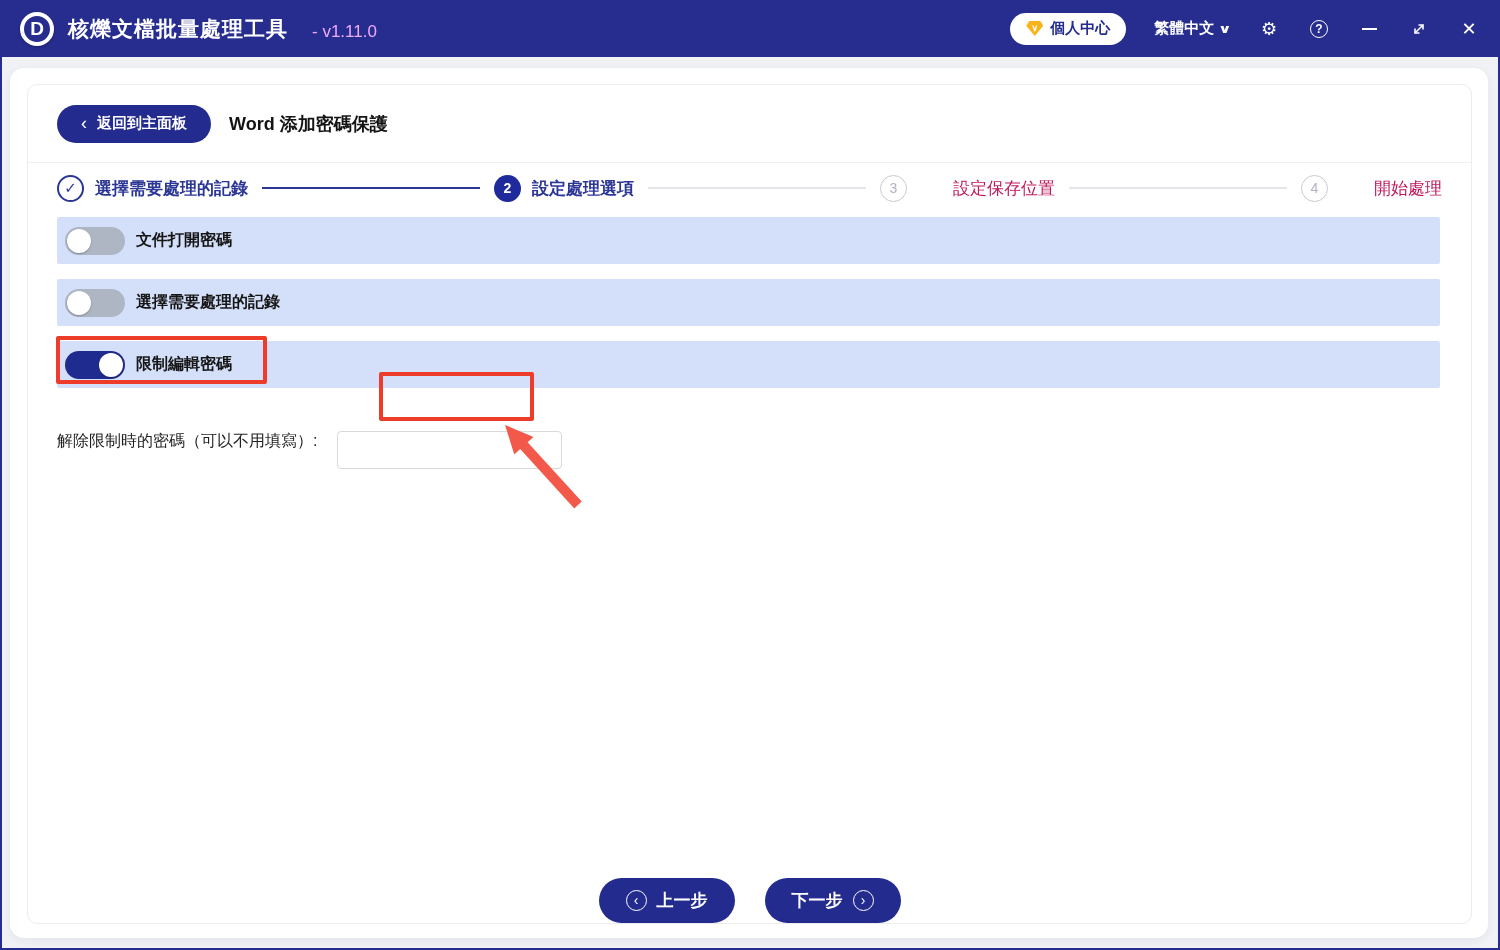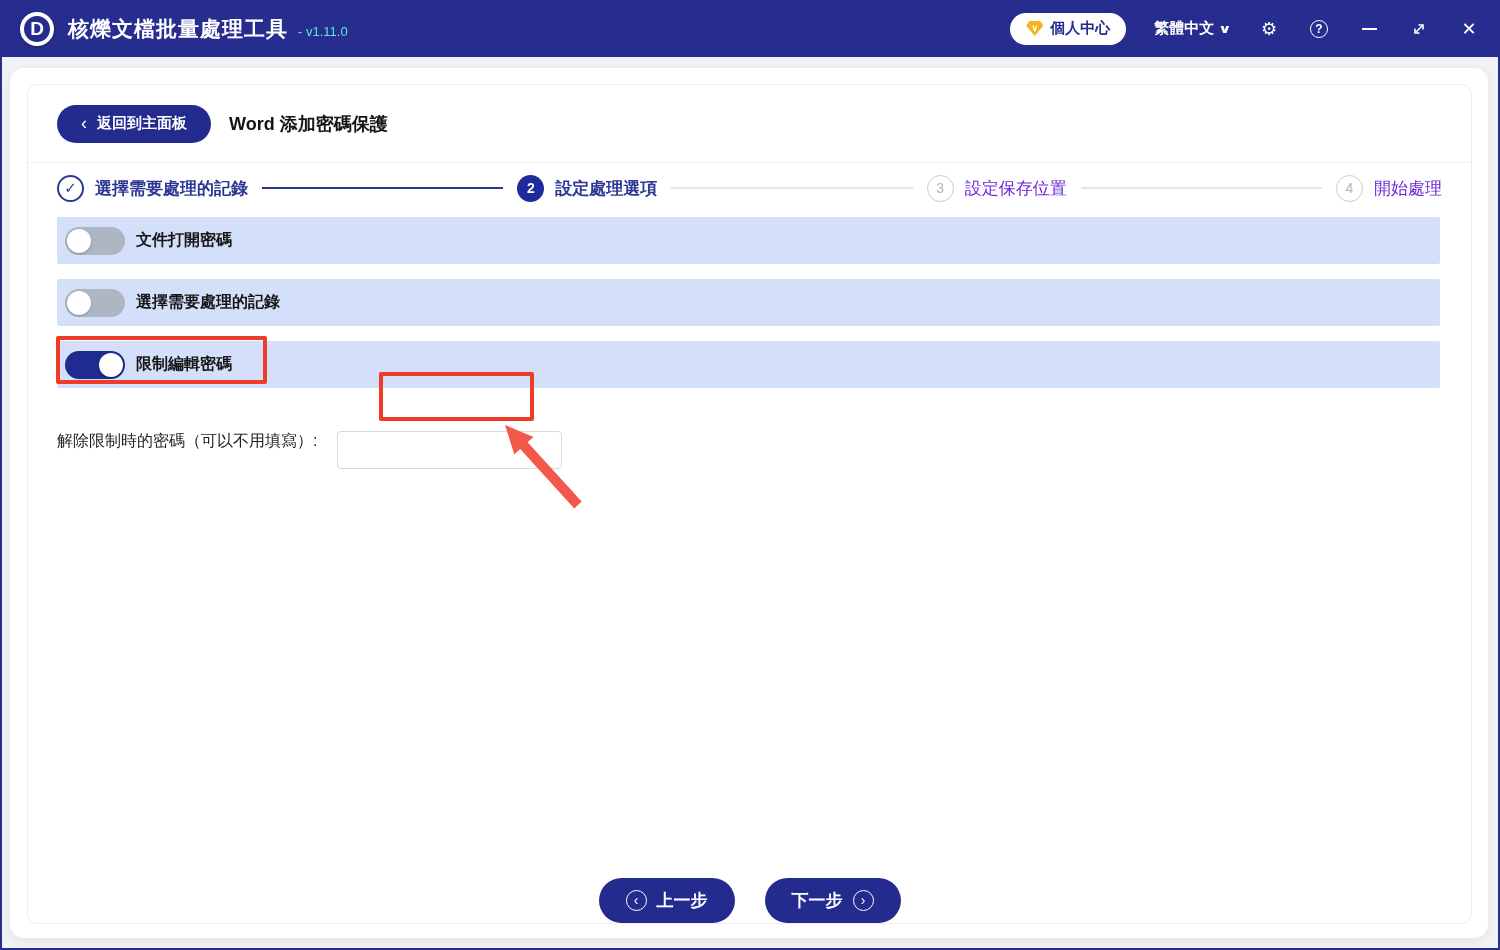--- a/index.html
+++ b/index.html
@@ -6,21 +6,21 @@
   body { font-family:"Liberation Sans","DejaVu Sans",sans-serif; }
   .page { position:relative; width:1500px; height:950px; background:#262d8f; overflow:hidden; }
 
   
   .titlebar { position:absolute; top:0; left:0; right:0; height:57px; background:#262d8f;
               display:flex; align-items:center; padding:0 20px; color:#fff; }
   .logo { width:34px; height:34px; border-radius:50%; border:4px solid #fff; background:#262d8f;
           display:flex; align-items:center; justify-content:center; font-weight:800; font-size:19px;
           color:#fff; box-shadow:0 1px 3px rgba(0,0,0,.3); }
   .app-title { font-size:21px; font-weight:700; margin-left:14px; letter-spacing:1px; }
-  .app-version { font-size:13px; margin-left:10px; color:#5eead4; margin-top:6px; }
+  .app-version { font-size:17px; margin-left:24px; color:#f0abfc; margin-top:6px; }
   .tb-right { margin-left:auto; display:flex; align-items:center; gap:28px; }
   .pc-btn { background:#fff; color:#232c8e; height:32px; border-radius:16px; display:flex;
             align-items:center; gap:7px; padding:0 16px; font-size:15px; font-weight:700; cursor:pointer; border:none; }
   .gem { width:17px; height:15px; background:#f7b319; clip-path:polygon(50% 100%,0 32%,18% 0,82% 0,100% 32%);
          position:relative; display:flex; align-items:center; justify-content:center; }
   .gem span { color:#fff; font-size:9px; font-weight:700; line-height:1; }
   .lang { display:flex; align-items:center; gap:6px; font-size:15px; font-weight:600; cursor:pointer; }
   .chev-down { font-size:12px; transform:scaleX(1.4); display:inline-block; }
   .tb-icon { font-size:18px; line-height:1; cursor:pointer; display:flex; align-items:center; justify-content:center; width:22px; height:22px; }
   .help-circle { width:18px; height:18px; border:1.5px solid #fff; border-radius:50%; font-size:12px;
@@ -44,21 +44,21 @@
   
   .steps { position:absolute; top:88px; left:29px; right:29px; height:30px; display:flex; align-items:center; }
   .step { display:flex; align-items:center; gap:11px; flex:0 0 auto; }
   .step-circle { width:27px; height:27px; border-radius:50%; display:flex; align-items:center;
                  justify-content:center; font-size:14px; flex:0 0 auto; }
   .step.done .step-circle { border:2px solid #2c3695; color:#2c3695; font-size:15px; }
   .step.active .step-circle { background:#1f2b9b; color:#fff; font-weight:600; }
   .step.pending .step-circle { border:1.5px solid #c9c9d1; color:#b2b2bc; }
   .step-label { font-size:17px; white-space:nowrap; }
   .step.done .step-label, .step.active .step-label { color:#2c3695;font-weight:bold; }
-  .step.pending .step-label { color:#6d28d9; }
+  .step.pending .step-label { color:#be185d;margin-left:35px; }
   .step-line { flex:1 1 auto; height:2px; margin:0 14px; }
   .step-line.dark { background:#2c3695; }
   .step-line.light { background:#e6e6ea; height:1.5px; }
 
   
   .toggle-row { position:absolute; left:29px; right:31px; height:47px; background:#d4e0f9; border-radius:2px;
                 display:flex; align-items:center; padding-left:8px; gap:11px; }
   .toggle { width:60px; height:28px; border-radius:14px; background:#aeb6c4; position:relative;
             cursor:pointer; flex:0 0 auto; }
   .toggle .knob { position:absolute; top:2px; left:2px; width:24px; height:24px; border-radius:50%;

